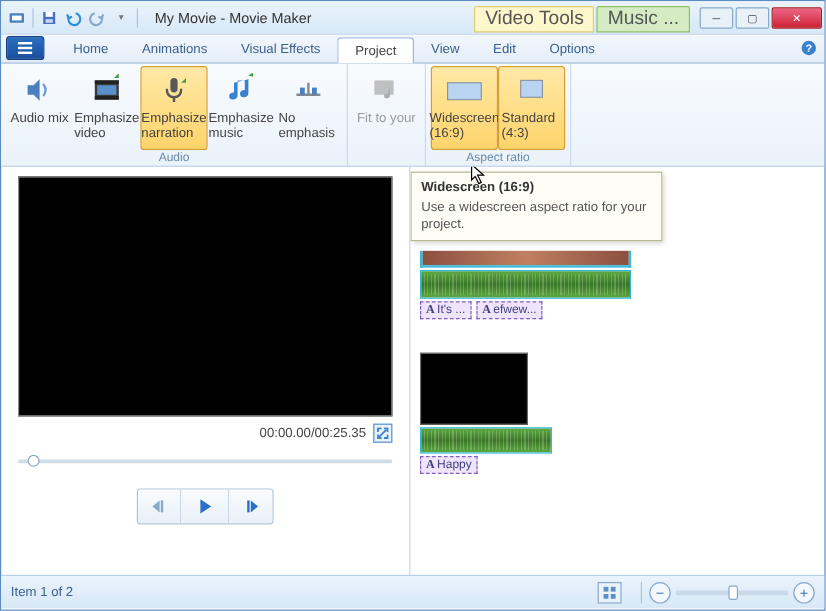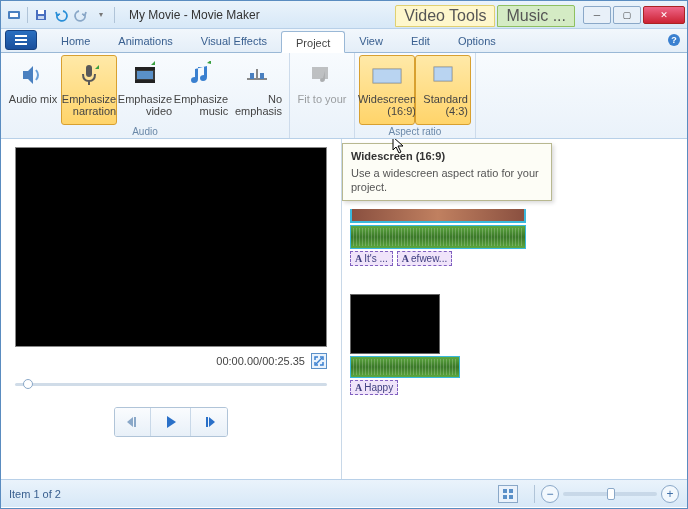--- a/index.html
+++ b/index.html
@@ -26,21 +26,21 @@
 .help-btn { position: absolute; right: 6px; top: 4px; width: 14px; height: 14px; cursor: pointer; }
 
 .ribbon { height: 86px; background: linear-gradient(#f8fbfe,#eaf2fa); border-bottom: 1px solid #b8d0e8; display: flex; }
 .rgroup { border-right: 1px solid #cddbeb; display: flex; flex-direction: column; padding: 2px 4px 0; }
 .rgroup-btns { display: flex; flex: 1; gap: 0; }
 .rgroup-label { font-size: 10px; color: #6a88a8; text-align: center; padding: 1px 0; }
 .rbtn { width: 56px; display: flex; flex-direction: column; align-items: center; padding: 3px 2px; cursor: pointer; border: 1px solid transparent; border-radius: 3px; }
 .rbtn.active { background: linear-gradient(#ffe9a8,#ffd46a); border-color: #d8a030; }
 .rbtn.disabled { opacity: 0.5; cursor: default; }
 .rbtn-icon { width: 32px; height: 32px; display: flex; align-items: center; justify-content: center; }
-.rbtn-label { font-size: 11px; color: #444; text-align: right; line-height: 12px; margin-top: 2px; }
+.rbtn-label { font-size: 11px; color: #444; text-align: left; line-height: 12px; margin-top: 2px; }
 
 .workspace { display: flex; height: 340px; }
 .preview-pane { width: 340px; padding: 8px; display: flex; flex-direction: column; align-items: center; }
 .preview-box { width: 312px; height: 200px; background: #000; border: 1px solid #888; }
 .time-row { width: 312px; display: flex; align-items: center; justify-content: flex-end; gap: 6px; margin-top: 6px; font-size: 11px; color: #444; }
 .fs-btn { width: 16px; height: 16px; border: 1px solid #5a90c8; background: #e8f2fc; cursor: pointer; display: flex; align-items: center; justify-content: center; }
 .seek { width: 312px; margin-top: 8px; position: relative; height: 14px; }
 .seek-track { position: absolute; top: 6px; left: 0; right: 0; height: 3px; background: #d0dce8; border-radius: 2px; }
 .seek-thumb { position: absolute; top: 2px; left: 8px; width: 10px; height: 10px; background: #fff; border: 1px solid #8aa8c8; border-radius: 50%; }
 .play-ctrls { margin-top: 16px; display: flex; border: 1px solid #b0c4d8; border-radius: 3px; overflow: hidden; }
@@ -147,42 +147,42 @@
     <div class="rgroup-btns">
       <div class="rbtn">
         <div class="rbtn-icon">
             <svg width="28" height="28" viewBox="0 0 28 28">
               <path d="M4 10 L9 10 L14 5 L14 23 L9 18 L4 18 Z" fill="#4a80c0"></path>
               <path d="M17 9 Q21 14 17 19" stroke="#6aa0d8" stroke-width="2" fill="none"></path>
             </svg>
           </div>
         <div class="rbtn-label">Audio mix</div>
       </div>
-      <div class="rbtn active">
-        <div class="rbtn-icon">
-            <svg width="28" height="28" viewBox="0 0 28 28">
-              <rect x="11" y="4" width="6" height="12" rx="3" fill="#585858"></rect>
-              <path d="M8 13 Q8 20 14 20 Q20 20 20 13" stroke="#585858" stroke-width="2" fill="none"></path>
-              <line x1="14" y1="20" x2="14" y2="24" stroke="#585858" stroke-width="2"></line>
-              <path d="M20 8 L24 4 L24 8 Z" fill="#3aa040"></path>
-            </svg>
-          </div>
-        <div class="rbtn-label">Emphasize narration</div>
-      </div>
       <div class="rbtn">
         <div class="rbtn-icon">
             <svg width="28" height="28" viewBox="0 0 28 28">
               <rect x="4" y="6" width="20" height="16" fill="#3a3a3a"></rect>
               <rect x="6" y="10" width="16" height="8" fill="#5a90c8"></rect>
               <rect x="4" y="6" width="20" height="3" fill="#222"></rect>
               <rect x="4" y="19" width="20" height="3" fill="#222"></rect>
               <path d="M20 4 L24 0 L24 4 Z" fill="#3aa040"></path>
             </svg>
           </div>
         <div class="rbtn-label">Emphasize video</div>
+      </div>
+      <div class="rbtn active">
+        <div class="rbtn-icon">
+            <svg width="28" height="28" viewBox="0 0 28 28">
+              <rect x="11" y="4" width="6" height="12" rx="3" fill="#585858"></rect>
+              <path d="M8 13 Q8 20 14 20 Q20 20 20 13" stroke="#585858" stroke-width="2" fill="none"></path>
+              <line x1="14" y1="20" x2="14" y2="24" stroke="#585858" stroke-width="2"></line>
+              <path d="M20 8 L24 4 L24 8 Z" fill="#3aa040"></path>
+            </svg>
+          </div>
+        <div class="rbtn-label">Emphasize narration</div>
       </div>
       <div class="rbtn">
         <div class="rbtn-icon">
             <svg width="28" height="28" viewBox="0 0 28 28">
               <path d="M11 6 L11 18 Q11 22 7 22 Q4 22 4 19 Q4 16 8 16 L8 8 L20 5 L20 16 Q20 20 16 20 Q13 20 13 17 Q13 14 17 14 L17 6 Z" fill="#3a80d0"></path>
               <path d="M20 2 L24 -1 L24 3 Z" fill="#3aa040"></path>
             </svg>
           </div>
         <div class="rbtn-label">Emphasize music</div>
       </div>

